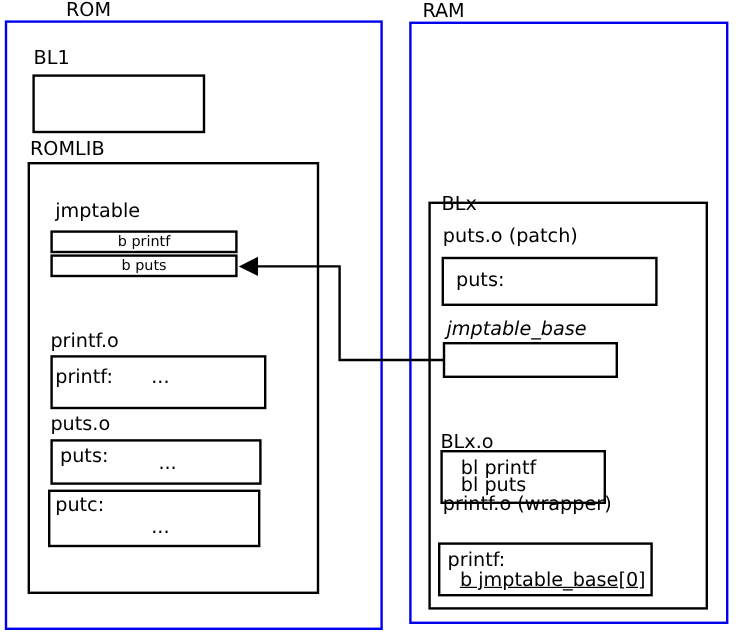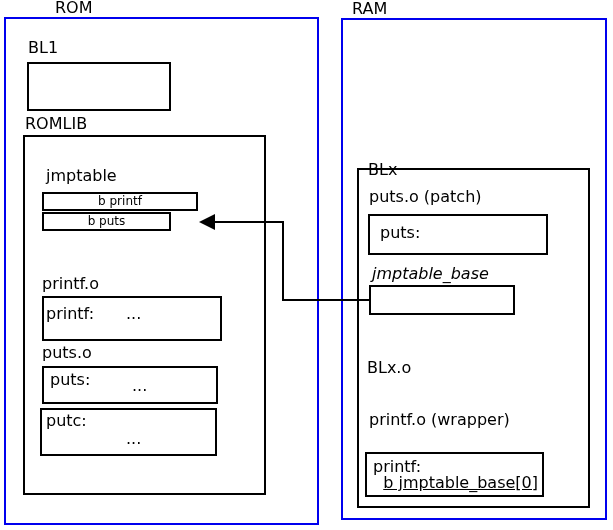--- a/index.html
+++ b/index.html
@@ -58,21 +58,21 @@
   <div class="region" style="left:4px; top:17px; width:315px; height:508px;"></div>
 
   <div class="lbl" style="left:28px; top:41px;">BL1</div>
   <div class="box" style="left:27px; top:62px; width:144px; height:49px;"></div>
 
   <div class="lbl" style="left:25px; top:117px;">ROMLIB</div>
   <div class="box" style="left:23px; top:135px; width:243px; height:360px;"></div>
 
   <div class="lbl" style="left:46px; top:169px;">jmptable</div>
   <div class="rowbox" style="left:42px; top:192px; width:156px; height:19px;">b printf</div>
-  <div class="rowbox" style="left:42px; top:212px; width:129px; height:19px;">b puts</div>
+  <div class="rowbox" style="left:42px; top:212px; width:156px; height:19px;">b puts</div>
 
   <div class="lbl" style="left:42px; top:277px;">printf.o</div>
   <div class="box" style="left:42px; top:296px; width:180px; height:45px;">
     <span class="inner-txt" style="left:2px; top:9px;">printf:</span>
     <span class="inner-txt" style="left:82px; top:9px;">...</span>
   </div>
 
   <div class="lbl" style="left:42px; top:346px;">puts.o</div>
   <div class="box" style="left:42px; top:366px; width:176px; height:38px;">
     <span class="inner-txt" style="left:6px; top:5px;">puts:</span>
@@ -93,20 +93,24 @@
 
   <div class="lbl" style="left:369px; top:190px;">puts.o (patch)</div>
   <div class="box" style="left:368px; top:214px; width:180px; height:41px;">
     <span class="inner-txt" style="left:10px; top:10px;">puts:</span>
   </div>
 
   <div class="lbl" style="left:372px; top:267px;font-style:italic;">jmptable_base</div>
   <div class="box" style="left:369px; top:285px; width:146px; height:30px;"></div>
 
   <div class="lbl" style="left:367px; top:361px;">BLx.o</div>
+  <div class="box" style="left:367px; top:375px; width:138px; height:45px;">
+    <span class="inner-txt" style="left:15px; top:6px;">bl printf</span>
+    <span class="inner-txt" style="left:15px; top:20px;">bl puts</span>
+  </div>
 
   <div class="lbl" style="left:369px; top:413px;">printf.o (wrapper)</div>
   <div class="box" style="left:365px; top:452px; width:179px; height:45px;">
     <span class="inner-txt" style="left:6px; top:6px;">printf:</span>
     <span class="inner-txt" style="right:4px; bottom:5px;text-decoration:underline;">b jmptable_base[0]</span>
   </div>
 
   <svg class="arrow-layer" viewBox="0 0 613 530" xmlns="http://www.w3.org/2000/svg">
     <polyline points="370,300 283,300 283,222 213,222" fill="none" stroke="#000000" stroke-width="2"></polyline>
     <polygon points="199,222 215,214 215,230" fill="#000000"></polygon>

